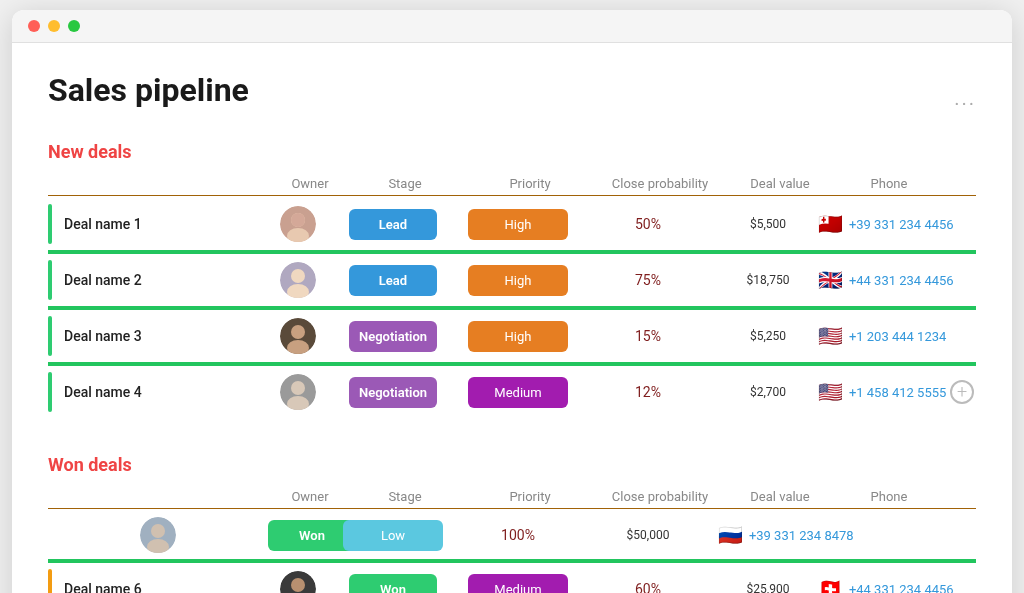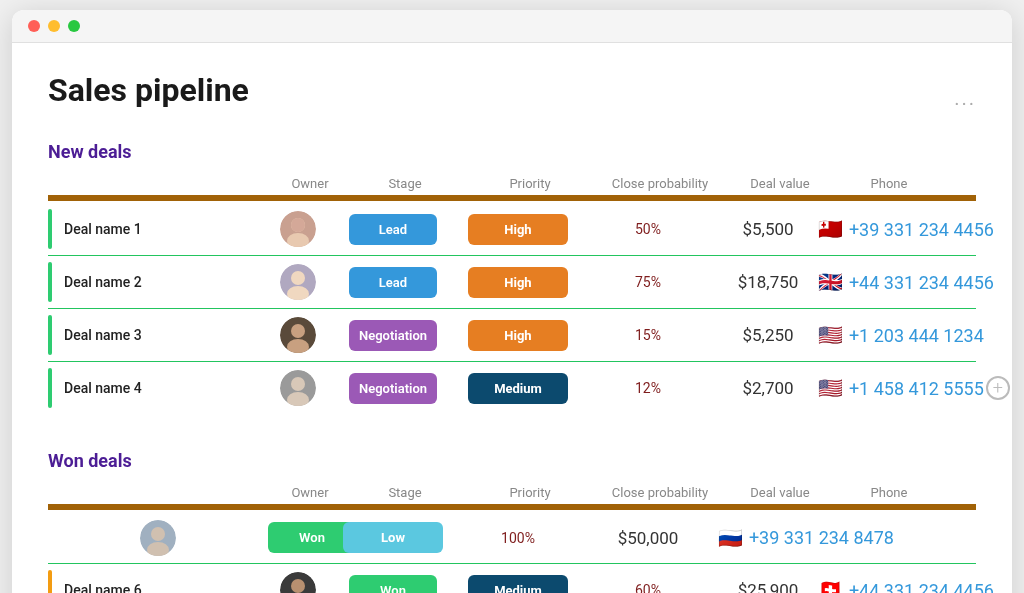--- a/index.html
+++ b/index.html
@@ -51,44 +51,44 @@
     }
     .page-header {
       display: flex;
       align-items: center;
       margin-bottom: 4px;
     }
     .section { margin-bottom: 36px; }
     .section-title {
       font-size: 18px;
       font-weight: 700;
-      color: #4c1d95;
+      color: #ef4444;
       margin-bottom: 10px;
     }
     .table-wrapper {
       width: 100%;
     }
     .table-header {
       display: grid;
       grid-template-columns: 220px 60px 130px 120px 140px 100px 1fr 28px;
       padding: 4px 0 4px 12px;
       color: #888;
       font-size: 13px;
       font-weight: 400;
-      border-bottom: 6px solid #a16207;
+      border-bottom: 1px solid #a16207;
       margin-bottom: 2px;
     }
     .table-header .col { text-align: center; }
     .table-header .col:first-child { text-align: left; }
     .deal-row {
       display: grid;
       grid-template-columns: 220px 60px 130px 120px 140px 100px 1fr 28px;
       align-items: center;
       padding: 6px 0 6px 0;
-      border-bottom: 1px solid #22c55e;
+      border-bottom: 4px solid #22c55e;
       min-height: 52px;
     }
     .deal-row:last-child { border-bottom: none; }
     .deal-name-cell {
       display: flex;
       align-items: center;
       gap: 0;
     }
     .left-accent {
       width: 4px;
@@ -132,49 +132,49 @@
     .stage-lead { background: #3498db; }
     .stage-negotiation { background: #9b59b6; }
     .stage-won { background: #2ecc71; }
     .priority-badge {
       display: inline-block;
       padding: 8px 0;
       width: 100px;
       text-align: center;
       border-radius: 6px;
       font-size: 13px;
-      font-weight: 700;
+      font-weight: 400;
       color: #fff;
       margin: 0 auto;
     }
     .priority-high { background: #e67e22; }
-    .priority-medium { background: #0c4a6e; }
+    .priority-medium { background: #a21caf; }
     .priority-low { background: #5bc8e0; }
     .close-prob {
       font-size: 14px;
       color: #7f1d1d;
       text-align: center;
     }
     .deal-value {
-      font-size: 17px;
+      font-size: 12px;
       color: #333;
       text-align: center;
     }
     .phone-cell {
       display: flex;
       align-items: center;
       gap: 6px;
       justify-content: flex-start;
     }
     .flag {
       font-size: 20px;
       flex-shrink: 0;
     }
     .phone-num {
-      font-size: 18px;
+      font-size: 13px;
       color: #3498db;
       white-space: nowrap;
     }
     .add-btn {
       width: 24px;
       height: 24px;
       border-radius: 50%;
       border: 2px solid #bbb;
       background: #fff;
       color: #bbb;

